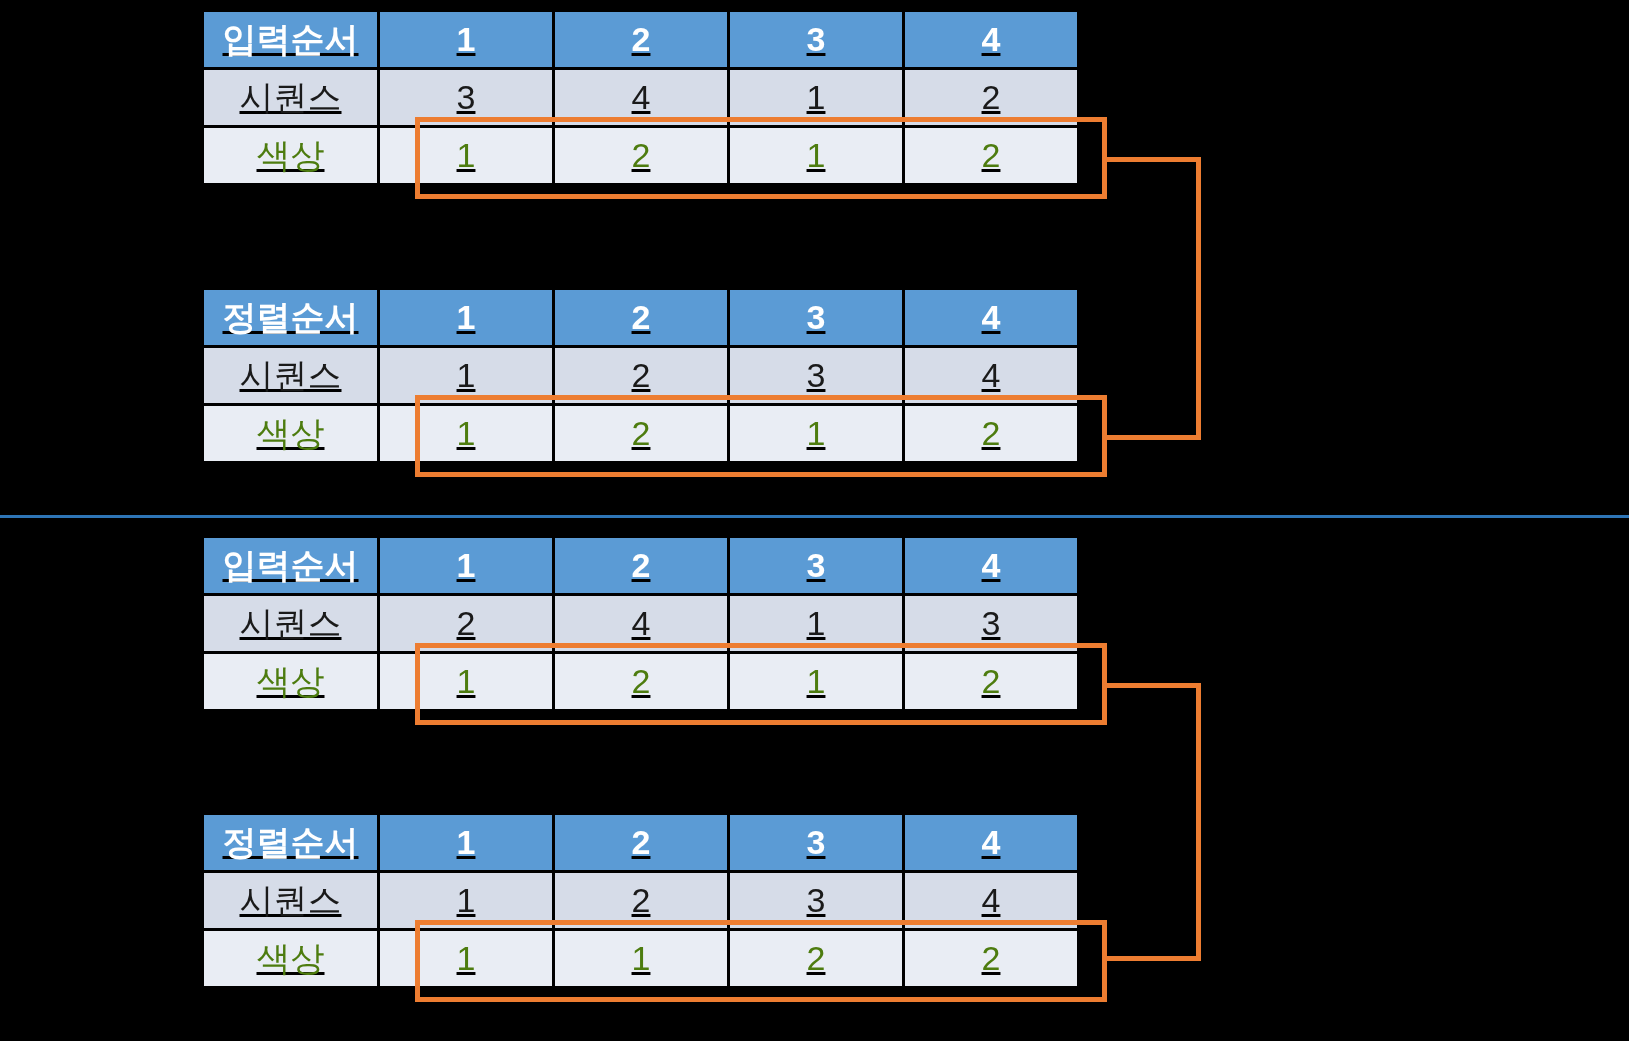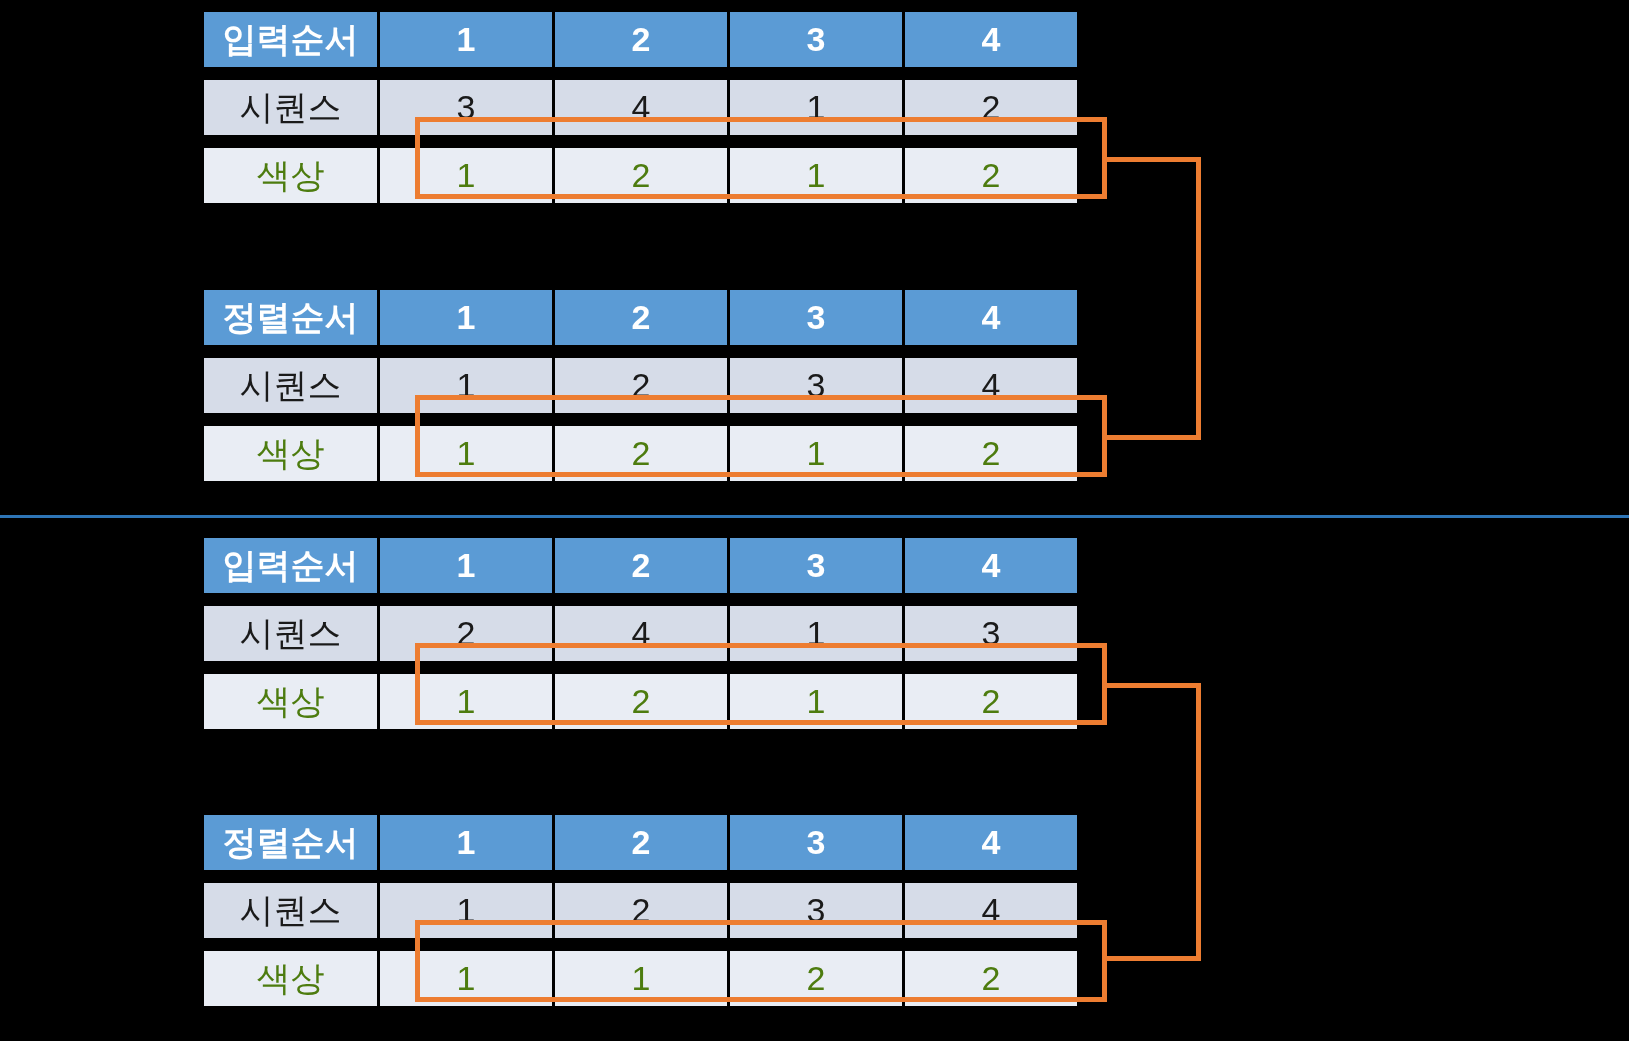--- a/index.html
+++ b/index.html
@@ -5,23 +5,23 @@
   html,body{margin:0;padding:0;}
   body{
     width:1629px;height:1041px;
     background:#000000;
     font-family:"Liberation Sans","DejaVu Sans",sans-serif;
     overflow:hidden;position:relative;
   }
   #stage{position:absolute;left:0;top:0;width:1629px;height:1041px;}
 
   
-  .tbl{position:absolute;left:204px;width:876px;}
+  .tbl{position:absolute;left:204px;width:876px;text-decoration:underline;}
   .row{display:flex;width:876px;}
-  .row + .row{margin-top:13px;text-align:right;}
+  .row + .row{margin-top:3px;text-align:right;}
   .cell{
     box-sizing:border-box;
     display:flex;align-items:center;justify-content:center;
     height:55px;
   }
   .cell + .cell{margin-left:3px;}
   .c-label{width:173px;}
   .c-data{width:172px;}
 
   .r-head .cell{background:#5B9BD5;color:#FFFFFF;font-weight:bold;font-size:34px;}

